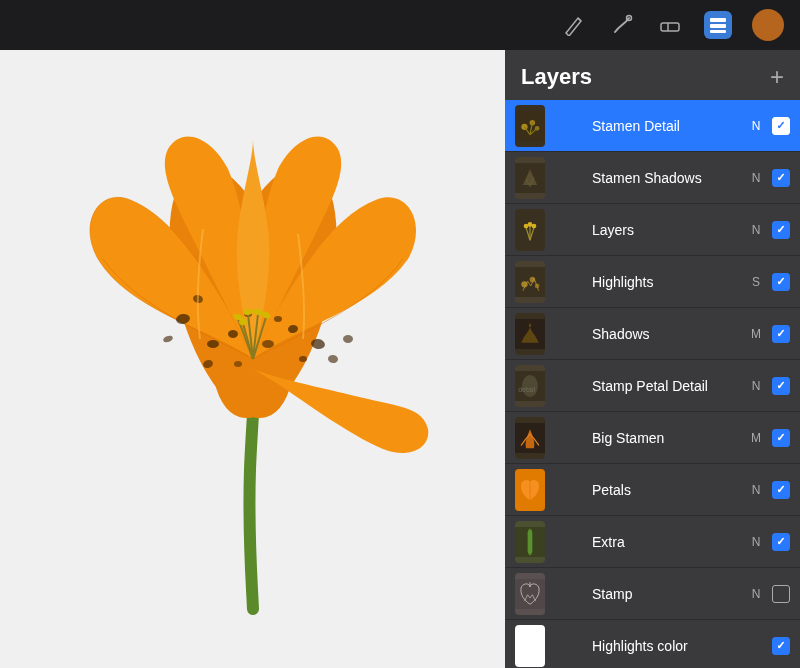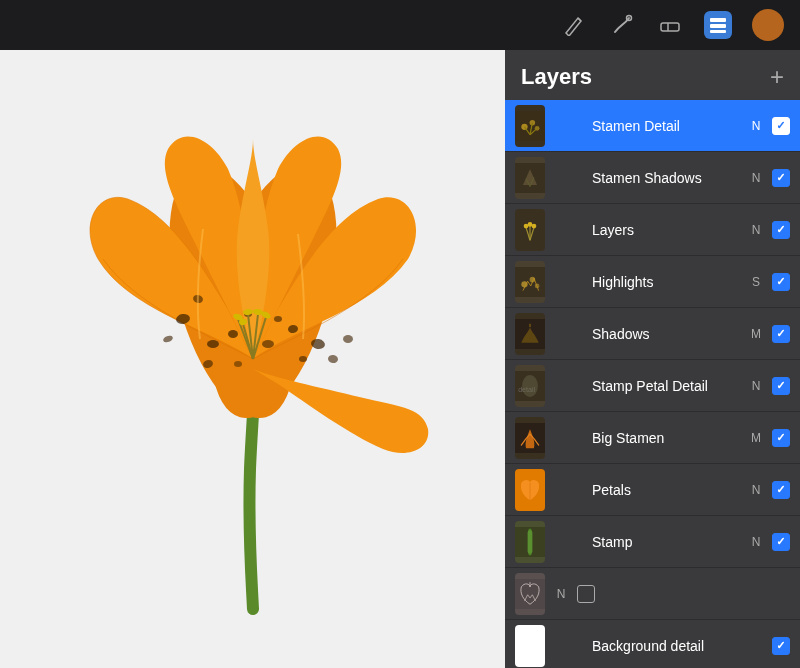--- a/index.html
+++ b/index.html
@@ -420,41 +420,42 @@
       </div>
 
       <div class="layer-row">
         <div class="layer-thumb thumb-stem">
           <svg width="38" height="38" viewBox="0 0 38 38">
             <rect width="38" height="38" fill="#3a4020"></rect>
             <line x1="19" y1="4" x2="19" y2="34" stroke="#4a8020" stroke-width="4" stroke-linecap="round"></line>
             <rect x="16" y="4" width="6" height="30" rx="3" fill="#5a9030"></rect>
           </svg>
         </div>
-        <span class="layer-name">Stamp</span>
+        <span class="layer-name">Extra</span>
         <span class="layer-mode">N</span>
         <div class="layer-checkbox checked"></div>
       </div>
 
       <div class="layer-row">
         <div class="layer-thumb thumb-stamp">
           <svg width="38" height="38" viewBox="0 0 38 38">
             <rect width="38" height="38" fill="#504848"></rect>
             <path d="M19 32 C10 26 6 18 8 10 C12 4 19 6 19 10 C19 6 26 4 30 10 C32 18 28 26 19 32 Z" fill="none" stroke="#c0b0b0" stroke-width="1.2"></path>
             <line x1="19" y1="10" x2="19" y2="4" stroke="#c0b0b0" stroke-width="1.2"></line>
             <path d="M12 28 L16 20 L19 24 L22 20 L26 28" fill="none" stroke="#c0b0b0" stroke-width="1"></path>
           </svg>
         </div>
+        <span class="layer-name">Stamp</span>
         <span class="layer-mode">N</span>
         <div class="layer-checkbox"></div>
       </div>
 
       <div class="layer-row">
         <div class="layer-thumb white-bg">
         </div>
-        <span class="layer-name">Background detail</span>
+        <span class="layer-name">Highlights color</span>
         <span class="layer-mode"></span>
         <div class="layer-checkbox checked"></div>
       </div>
 
     </div>
   </div>
 </div>
 
 </body></html>

